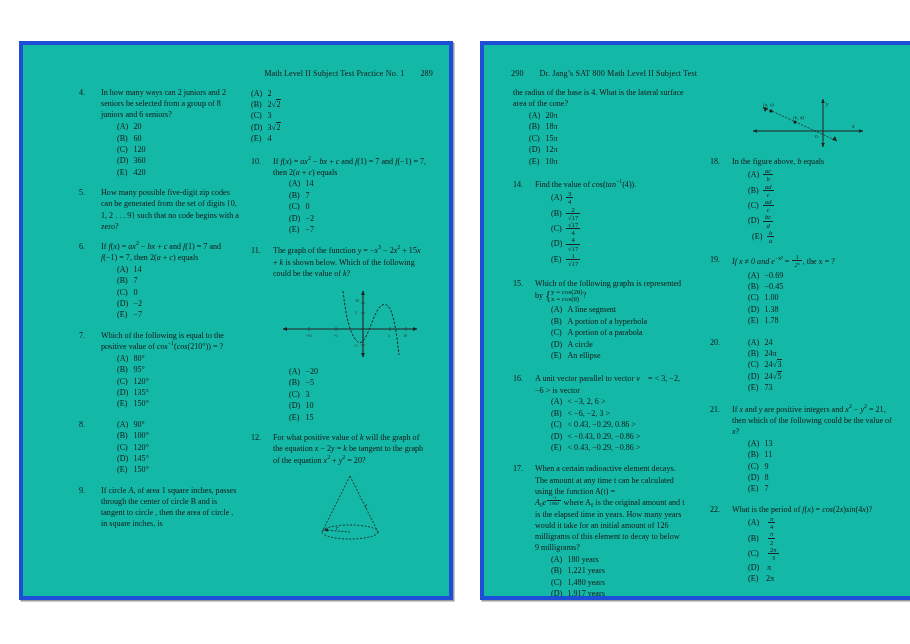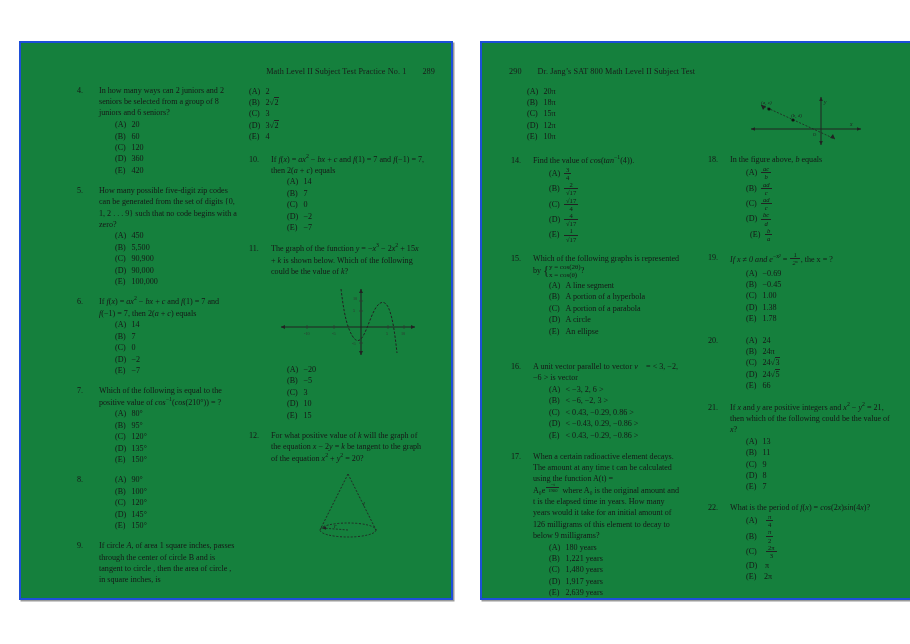--- a/index.html
+++ b/index.html
@@ -11,22 +11,22 @@
     overflow: hidden;
     font-family: "Liberation Serif", serif;
   }
   .spread {
     position: relative;
     width: 910px;
     height: 644px;
   }
   .page {
     position: absolute;
-    background: #15803d;
-    border: 2px solid #1d4ed8;
+    background: #14b8a6;
+    border: 4px solid #1d4ed8;
     box-shadow: 1.5px 1.5px 0 0 #9a9a9a;
     box-sizing: border-box;
     overflow: hidden;
   }
   #page-left  { left: 19px;  top: 41px; width: 434px; height: 559px; }
   #page-right { left: 480px; top: 41px; width: 437px; height: 559px; }
 
   .page-inner { position: relative; width: 100%; height: 100%; }
 
   
@@ -121,27 +121,20 @@
               <div class="choice"><span class="lbl">(D)</span><span class="val">360</span></div>
               <div class="choice"><span class="lbl">(E)</span><span class="val">420</span></div>
             </div>
           </div>
         </div>
 
         <div class="q">
           <span class="num">5.</span>
           <div class="body">
             <div class="stem">How many possible five-digit zip codes can be generated from the set of digits {0, 1, 2 . . . 9} such that no code begins with a zero?</div>
-            <div class="choices">
-              <div class="choice"><span class="lbl">(A)</span><span class="val">450</span></div>
-              <div class="choice"><span class="lbl">(B)</span><span class="val">5,500</span></div>
-              <div class="choice"><span class="lbl">(C)</span><span class="val">90,900</span></div>
-              <div class="choice"><span class="lbl">(D)</span><span class="val">90,000</span></div>
-              <div class="choice"><span class="lbl">(E)</span><span class="val">100,000</span></div>
-            </div>
           </div>
         </div>
 
         <div class="q">
           <span class="num">6.</span>
           <div class="body">
             <div class="stem">If <i>f</i>(<i>x</i>) = <i>ax</i><sup>2</sup> − <i>bx</i> + <i>c</i> and <i>f</i>(1) = 7 and <i>f</i>(−1) = 7, then 2(<i>a</i> + <i>c</i>) equals</div>
             <div class="choices">
               <div class="choice"><span class="lbl">(A)</span><span class="val">14</span></div>
               <div class="choice"><span class="lbl">(B)</span><span class="val">7</span></div>
@@ -284,20 +277,21 @@
   <div class="page" id="page-right">
     <div class="page-inner">
 
       <div class="head head-right">
         <span class="pg-pre">290</span><span>Dr. Jang’s SAT 800 Math Level II Subject Test</span>
       </div>
 
       <div class="col" id="R-col1" style="left:29px; width:172px;">
 
         <div class="cont" style="margin-left:0">
+          <div class="stem">the radius of the base is 4. What is the lateral surface area of the cone?</div>
           <div class="choices">
             <div class="choice"><span class="lbl">(A)</span><span class="val">20π</span></div>
             <div class="choice"><span class="lbl">(B)</span><span class="val">18π</span></div>
             <div class="choice"><span class="lbl">(C)</span><span class="val">15π</span></div>
             <div class="choice"><span class="lbl">(D)</span><span class="val">12π</span></div>
             <div class="choice"><span class="lbl">(E)</span><span class="val">10π</span></div>
           </div>
         </div>
 
         <div class="q" style="margin-top:12px">
@@ -326,40 +320,40 @@
             <div class="choices">
               <div class="choice"><span class="lbl">(A)</span><span class="val">A line segment</span></div>
               <div class="choice"><span class="lbl">(B)</span><span class="val">A portion of a hyperbola</span></div>
               <div class="choice"><span class="lbl">(C)</span><span class="val">A portion  of a parabola</span></div>
               <div class="choice"><span class="lbl">(D)</span><span class="val">A circle</span></div>
               <div class="choice"><span class="lbl">(E)</span><span class="val">An ellipse</span></div>
             </div>
           </div>
         </div>
 
-        <div class="q" style="margin-top:24px">
+        <div class="q" style="margin-top:12px">
           <span class="num">16.</span>
           <div class="body">
             <div class="stem">A unit vector parallel to vector <i>v⃗</i> = &lt; 3, −2, −6 &gt; is vector</div>
             <div class="choices">
               <div class="choice"><span class="lbl">(A)</span><span class="val">&lt; −3, 2, 6 &gt;</span></div>
               <div class="choice"><span class="lbl">(B)</span><span class="val">&lt; −6, −2, 3 &gt;</span></div>
               <div class="choice"><span class="lbl">(C)</span><span class="val">&lt; 0.43, −0.29, 0.86 &gt;</span></div>
               <div class="choice"><span class="lbl">(D)</span><span class="val">&lt; −0.43, 0.29, −0.86 &gt;</span></div>
               <div class="choice"><span class="lbl">(E)</span><span class="val">&lt; 0.43, −0.29, −0.86 &gt;</span></div>
             </div>
           </div>
         </div>
 
         <div class="q" style="margin-top:10px">
           <span class="num">17.</span>
           <div class="body">
             <div class="stem">When a certain radioactive element decays. The amount at any time t can be calculated using the function A(t) =</div>
             <div class="stem">
-              <span style=""><span>A₀e</span><span class="frac" style="font-size:4.6px; line-height:5px; position:relative; top:-3px;"><span class="nm">−t</span><span class="dn">1900</span></span></span>
+              <span style="font-style:italic;"><span>A₀e</span><span class="frac" style="font-size:4.6px; line-height:5px; position:relative; top:-3px;"><span class="nm">−t</span><span class="dn">1900</span></span></span>
               <span>where A₀ is the original amount and t is the elapsed time in years. How many years would it take for an initial amount of 126 milligrams of this element to decay to below 9 milligrams?</span>
             </div>
             <div class="choices">
               <div class="choice"><span class="lbl">(A)</span><span class="val">180 years</span></div>
               <div class="choice"><span class="lbl">(B)</span><span class="val">1,221 years</span></div>
               <div class="choice"><span class="lbl">(C)</span><span class="val">1,480 years</span></div>
               <div class="choice"><span class="lbl">(D)</span><span class="val">1,917 years</span></div>
               <div class="choice"><span class="lbl">(E)</span><span class="val">2,639 years</span></div>
             </div>
           </div>
@@ -419,21 +413,21 @@
         </div>
 
         <div class="q" style="margin-top:10px">
           <span class="num">20.</span>
           <div class="body">
             <div class="choices">
               <div class="choice"><span class="lbl">(A)</span><span class="val">24</span></div>
               <div class="choice"><span class="lbl">(B)</span><span class="val">24π</span></div>
               <div class="choice"><span class="lbl">(C)</span><span class="val">24<span class="sq"><span class="rad">3</span></span></span></div>
               <div class="choice"><span class="lbl">(D)</span><span class="val">24<span class="sq"><span class="rad">5</span></span></span></div>
-              <div class="choice"><span class="lbl">(E)</span><span class="val">66</span></div>
+              <div class="choice"><span class="lbl">(E)</span><span class="val">73</span></div>
             </div>
           </div>
         </div>
 
         <div class="q" style="margin-top:10px">
           <span class="num">21.</span>
           <div class="body">
             <div class="stem">If <i>x</i> and <i>y</i> are positive integers and <i>x</i><sup>2</sup> − <i>y</i><sup>2</sup> = 21, then which of the following could be the value of <i>x</i>?</div>
             <div class="choices">
               <div class="choice"><span class="lbl">(A)</span><span class="val">13</span></div>

